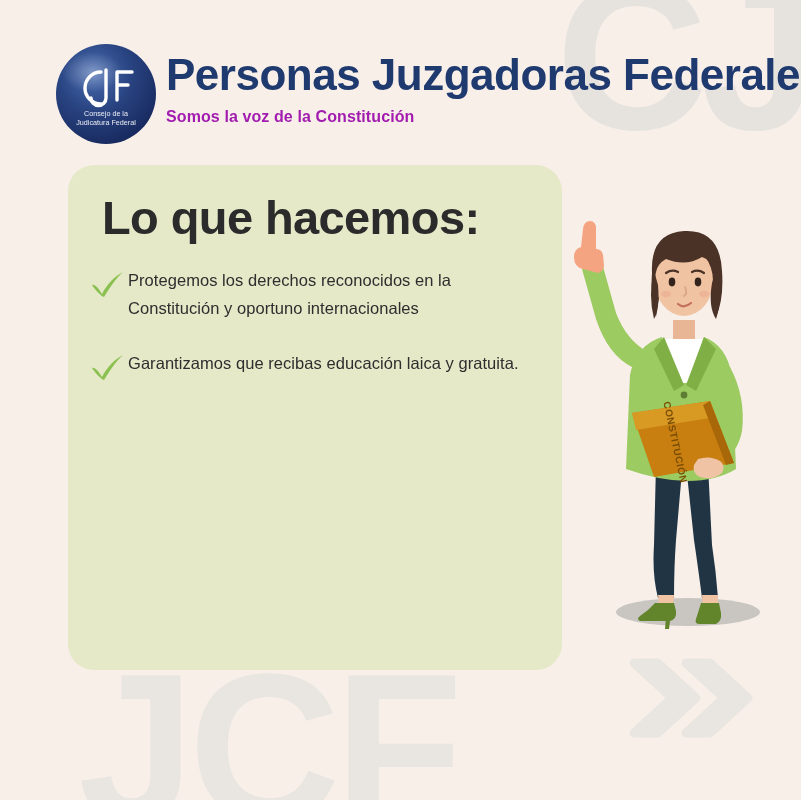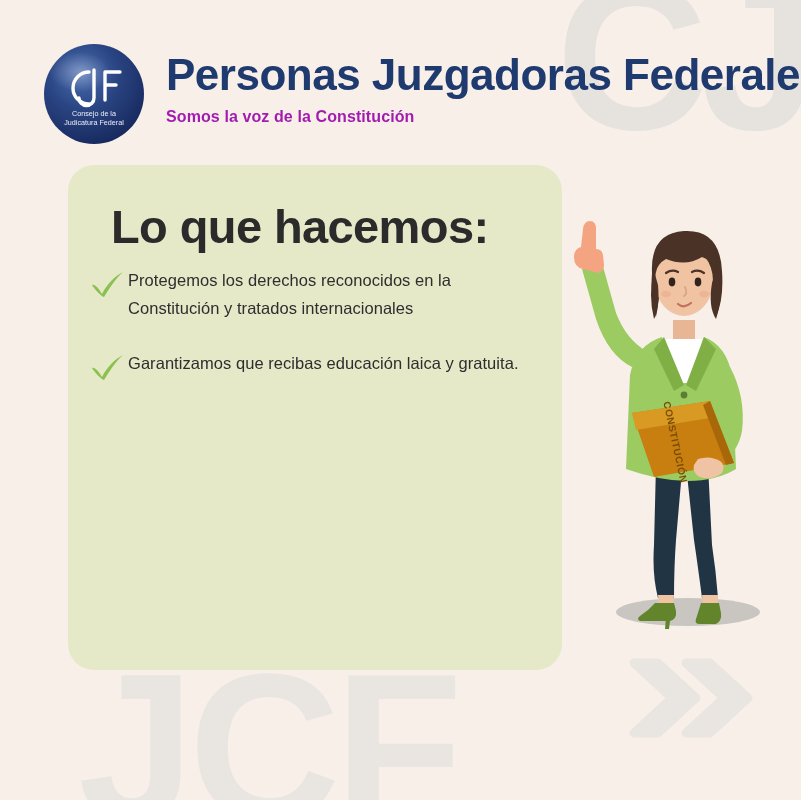--- a/index.html
+++ b/index.html
@@ -22,41 +22,41 @@
   }
   #wm-cjf-bottom{
     top:643px;left:78px;
     font-size:210px;font-weight:700;letter-spacing:-6px;
     color:#E9E6E1;line-height:1;white-space:nowrap;
   }
   #wm-chevrons{top:655px;left:628px;}
 
   
   #header{position:absolute;left:42px;top:40px;width:720px;height:110px;}
-  #logo{position:absolute;left:0;top:2px;width:104px;height:104px;}
+  #logo{position:absolute;left:12px;top:2px;width:104px;height:104px;}
   #header-text{position:absolute;left:124px;top:12px;}
   #page-title{
     font-size:44px;font-weight:700;color:#1F3A6E;
     letter-spacing:-0.5px;line-height:1.05;margin:0;white-space:nowrap;
   }
   #page-subtitle{
     font-size:16px;font-weight:700;color:#a21caf;
     margin:10px 0 0 0;letter-spacing:0.1px;
   }
 
   
   #card{
     position:absolute;left:68px;top:165px;
     width:494px;height:505px;
     background:#E5E9C8;border-radius:26px;
   }
   #card-heading{
     position:absolute;left:27px;top:18px;
     font-size:47px;font-weight:700;color:#2B2B2B;
-    letter-spacing:-0.6px;margin:16px;
+    letter-spacing:-0.6px;margin:7px;
   }
   #bullet-list{position:absolute;left:20px;top:100px;width:455px;}
   .bullet-item{position:relative;display:flex;align-items:flex-start;margin-bottom:25px;}
   .check-icon{flex:0 0 auto;width:40px;height:30px;margin-top:5px;}
   .bullet-text{
     font-size:16.5px;color:#2E2E2E;line-height:1.72;
     font-weight:400;letter-spacing:0.05px;padding-top:1px;
   }
 
   
@@ -116,21 +116,21 @@
     <h2 id="card-heading">Lo que hacemos:</h2>
 
     <div id="bullet-list">
 
       <div class="bullet-item">
         <span class="check-icon">
           <svg width="40" height="30" viewBox="0 0 40 30">
             <path d="M4 15 C7 14 11 19 14 24 C19 14 27 6 35 2 C27 9 21 19 16 27 C13 26 7 20 4 15 Z" fill="#8CC152"></path>
           </svg>
         </span>
-        <span class="bullet-text">Protegemos los derechos reconocidos en la Constitución y tratados internacionales</span>
+        <span class="bullet-text">Protegemos los derechos reconocidos en la Constitución y oportuno internacionales</span>
       </div>
 
 
       <div class="bullet-item">
         <span class="check-icon">
           <svg width="40" height="30" viewBox="0 0 40 30">
             <path d="M4 15 C7 14 11 19 14 24 C19 14 27 6 35 2 C27 9 21 19 16 27 C13 26 7 20 4 15 Z" fill="#8CC152"></path>
           </svg>
         </span>
         <span class="bullet-text">Garantizamos que recibas educación laica y gratuita.</span>

